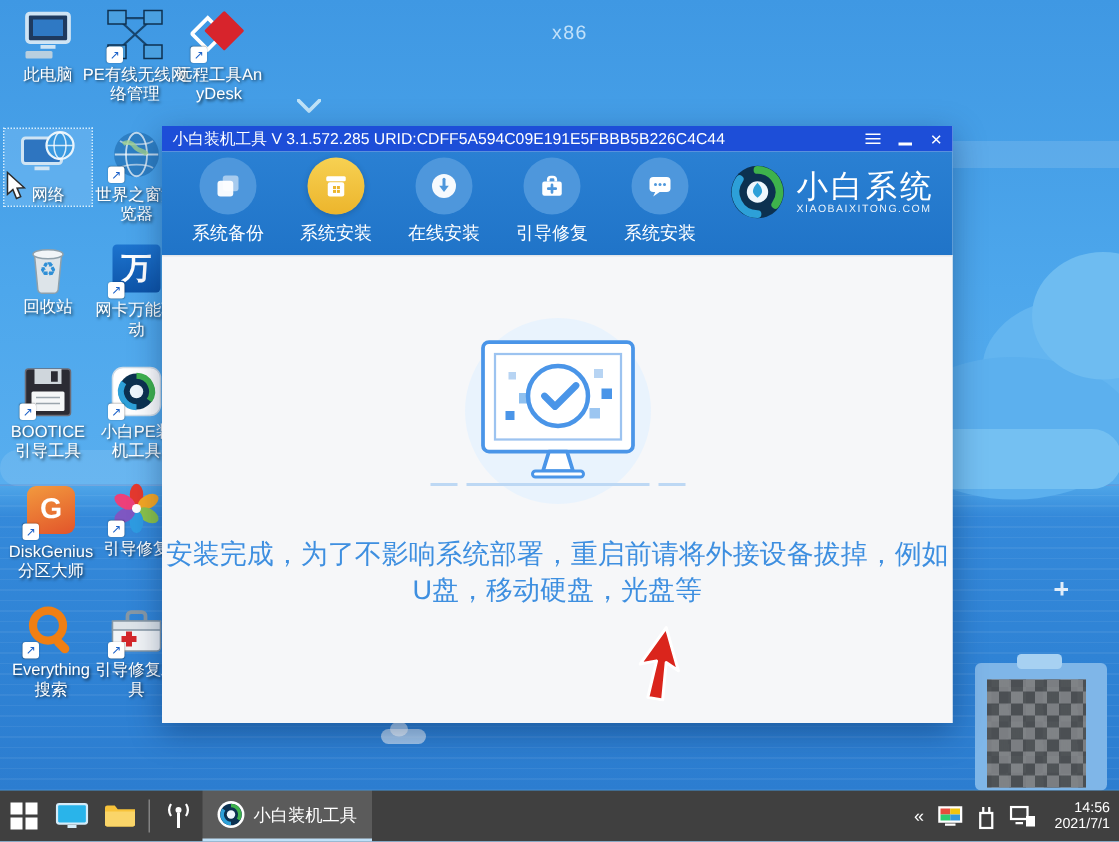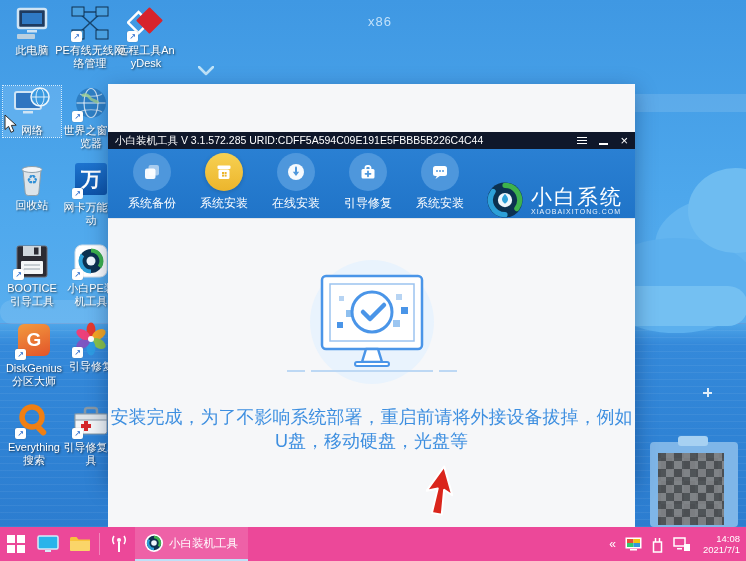--- a/index.html
+++ b/index.html
@@ -42,34 +42,34 @@
   .glyphbox { display:flex; align-items:center; justify-content:center; width:100%; height:100%; }
   .wanbox { width:32px; height:32px; margin:2px auto; background:linear-gradient(180deg,#1d74cf,#0d54a8); border-radius:3px;
             color:#fff; font-size:20px; font-weight:bold; line-height:32px; }
   .dgbox { width:32px; height:32px; margin:2px auto; background:linear-gradient(160deg,#f29a3e,#e2542a); border-radius:6px;
             color:#fff; font-size:19px; font-weight:bold; line-height:32px; }
   .recy-glyph { position:absolute; left:0; right:0; top:11px; font-size:13px; color:#2f8fd6; }
 
   
   .win { position:absolute; left:108px; top:84px; width:527px; height:398px; z-index:5;
          box-shadow:0 6px 20px rgba(0,25,70,.38); background:#f6f7f9; }
-  .titlebar { height:17px; background:#0f172a; display:flex; align-items:center; padding:0 7px;margin-top:48px; }
+  .titlebar { height:17px; background:#1d4ed8; display:flex; align-items:center; padding:0 7px; }
   .title { color:#fff; font-size:10.5px; white-space:nowrap; flex:1; }
   .wbtn { margin-left:12px; color:#fff; cursor:pointer; display:flex; align-items:center; }
   .menu-bars { display:inline-block; }
   .menu-bars i { display:block; width:10px; height:1.5px; background:#fff; margin:1.5px 0; }
   .min-bar { display:inline-block; width:9px; height:2px; background:#fff; margin-top:6px; }
   .close-x { font-size:13px; line-height:13px; }
 
   .nav { height:69px; background:linear-gradient(180deg,#2a80d3,#2074c8); display:flex; padding:4px 0 0 8px; position:relative; }
   .tab { width:72px; text-align:center; color:#fff; font-size:12px; cursor:pointer; }
   .tab .circ { width:38px; height:38px; border-radius:50%; margin:0 auto 4px; background:#4e97dc;
                display:flex; align-items:center; justify-content:center; }
   .tab.active .circ { background:linear-gradient(180deg,#f7d152,#ecb52c); box-shadow:0 1px 4px rgba(0,0,0,.18); }
-  .brand { position:absolute; right:12px; top:8px; display:flex; align-items:center;margin-top:24px; }
+  .brand { position:absolute; right:12px; top:8px; display:flex; align-items:center; }
   .brand-text { margin-left:7px; color:#fff; }
   .brand-name { font-size:21px; letter-spacing:2px; line-height:23px; }
   .brand-site { font-size:7px; letter-spacing:1px; opacity:.9; }
 
   .content { position:relative; width:100%; height:312px; background:#f6f7f9; border-top:1px solid #e2e5e9; }
   .hero { position:absolute; left:50%; top:40px; transform:translateX(-50%); }
   .msg { position:absolute; left:0; right:0; top:186px; text-align:center; color:#3e8fe0; font-size:18px; }
   .countdown { position:absolute; left:0; right:0; top:206px; text-align:center; color:#9aa3ac; font-size:11.5px; }
   .btn-row { position:absolute; left:0; right:0; top:232px; display:flex; justify-content:center; gap:30px; }
   .btn { width:92px; height:24px; background:#2c86dc; color:#fff; font-size:13px; border:none; border-radius:2px;
@@ -82,21 +82,21 @@
   
   .qr-wrap { position:absolute; left:650px; top:442px; width:88px; height:85px; z-index:4;
              background:#7fb6e8; border-radius:4px; }
   .qr-tab { position:absolute; left:28px; top:-6px; width:30px; height:10px; background:#a7d1f2; border-radius:3px; }
   .qr { position:absolute; left:8px; top:11px; width:66px; height:72px;
         background:
           repeating-conic-gradient(rgba(125,128,132,.92) 0% 25%, rgba(73,77,81,.92) 25% 50%) 0 0 / 16px 16px,
           repeating-conic-gradient(#9aa0a4 0% 25%, #63676b 25% 50%) 3px 5px / 23px 23px; }
 
   
-  .taskbar { position:absolute; left:0; top:527px; width:746px; height:34px; background:#ec4899; z-index:10;
+  .taskbar { position:absolute; left:0; top:527px; width:746px; height:34px; background:#404040; z-index:10;
              display:flex; align-items:center; }
   .tb-left { display:flex; align-items:center; height:100%; }
   .tb-item { width:32px; height:100%; display:flex; align-items:center; justify-content:center; cursor:pointer; }
   .winlogo { display:grid; grid-template-columns:8px 8px; grid-template-rows:8px 8px; gap:1.5px; }
   .winlogo i { background:#fff; }
   .tb-sep { width:1px; height:22px; background:rgba(255,255,255,.35); margin:0 3px; }
   .appbtn { display:flex; align-items:center; height:100%; padding:0 10px; background:rgba(255,255,255,.14);
             border-bottom:2px solid #bfe0f8; cursor:pointer; }
   .appbtn .applabel { color:#fff; font-size:11.5px; margin-left:6px; }
   .app-ic { width:18px; height:18px; background:#fff; border-radius:50%; display:flex; align-items:center; justify-content:center; }
@@ -472,21 +472,21 @@
       <rect x="2.5" y="6" width="8" height="10" fill="none" stroke="#fff" stroke-width="1.5"></rect>
       <line x1="4.5" y1="6" x2="4.5" y2="2" stroke="#fff" stroke-width="1.5"></line>
       <line x1="8.5" y1="6" x2="8.5" y2="2" stroke="#fff" stroke-width="1.5"></line>
     </svg>
     <svg width="18" height="15" viewBox="0 0 18 15">
       <rect x="1" y="1" width="11" height="8" fill="none" stroke="#fff" stroke-width="1.5"></rect>
       <rect x="4" y="11" width="5" height="1.5" fill="#fff"></rect>
       <rect x="11" y="7" width="6" height="7" fill="#fff"></rect>
     </svg>
     <div class="clock">
-      <div>14:08</div>
+      <div>14:56</div>
       <div>2021/7/1</div>
     </div>
   </div>
 </div>
 
 <svg class="cursor cur-desk" width="14" height="20" viewBox="0 0 14 20">
   <path d="M1 1 L1 15.5 L4.6 12.4 L7 18.3 L9.8 17.1 L7.4 11.4 L12.2 11.2 Z" fill="#fff" stroke="#2b2b2b" stroke-width="1"></path>
 </svg>
 
 </body></html>

